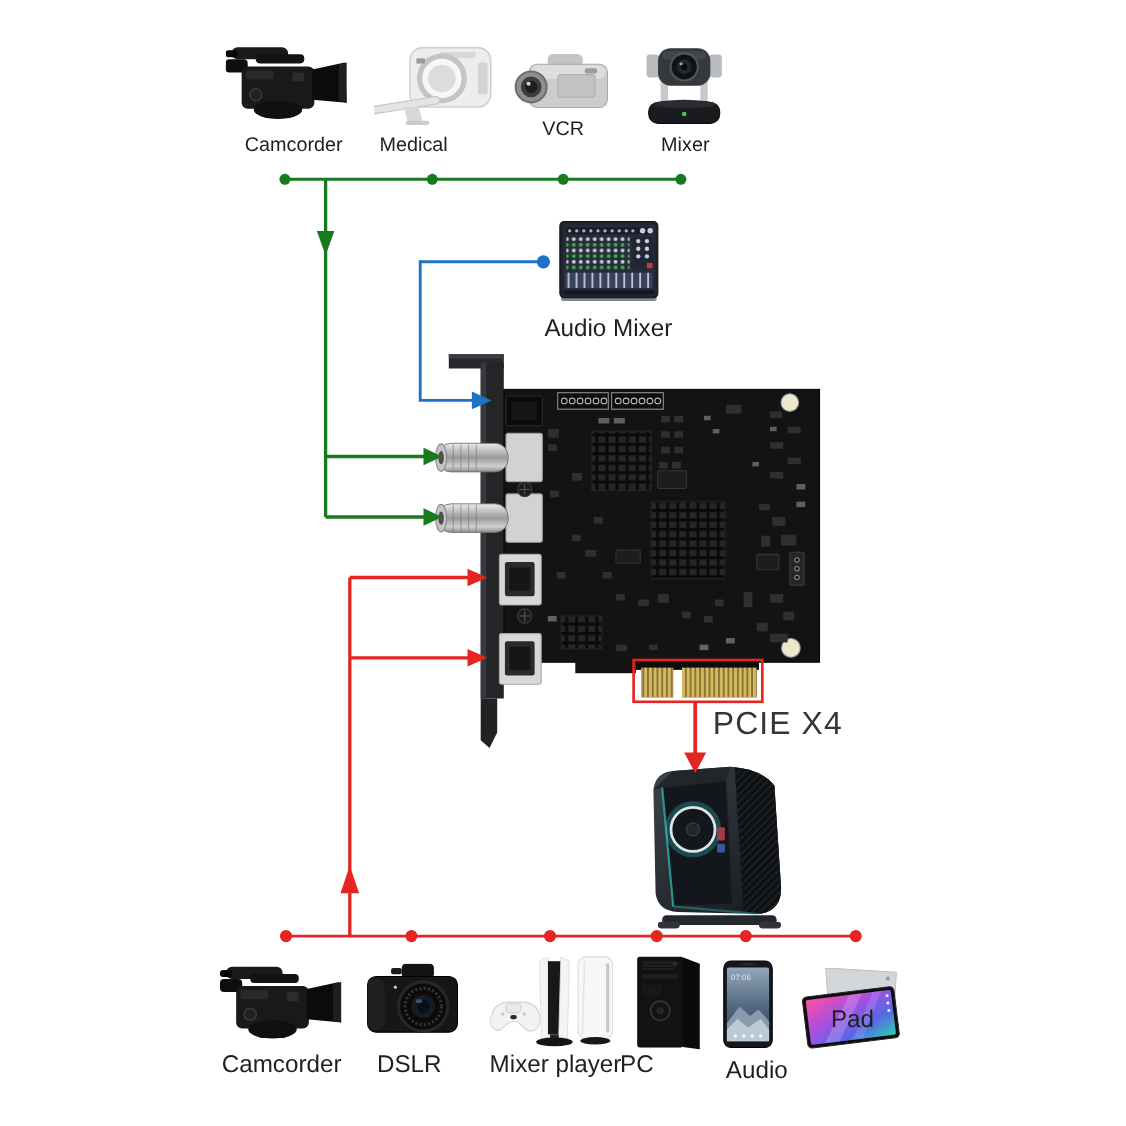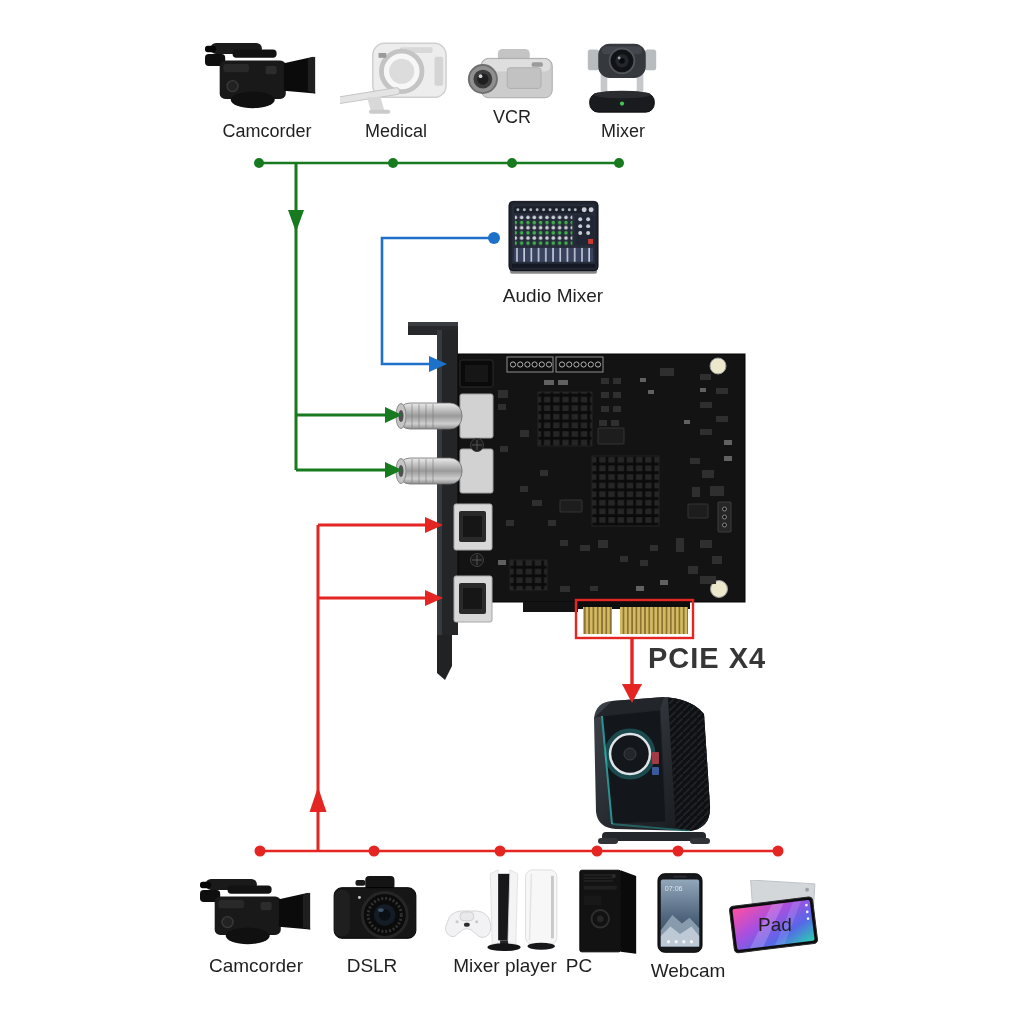--- a/index.html
+++ b/index.html
@@ -1,22 +1,22 @@
 <!DOCTYPE html>
 <html style="--background: #ffffff; --green-line: #177a1f; --blue-line: #1d71c8; --red-line: #e42521; --label-text: #1f1f1f; --pcie-text: #363636;"><head>
 <meta charset="utf-8">
 <style>
   html,body{margin:0;padding:0;background:#fff;}
   .canvas{position:relative;width:1024px;height:1024px;background:var(--background,#fff);
     font-family:"Liberation Sans",sans-serif;overflow:hidden;}
   .dev{position:absolute;}
   .lbl{position:absolute;transform:translateX(-50%);color:var(--label-text,#1f1f1f);
     font-size:18px;white-space:nowrap;line-height:1.1;}
-  .lbl.big{font-size:19px;}
-  .pcie-lbl{position:absolute;font-weight:bold;font-size:29px;letter-spacing:1px;
+  .lbl.big{font-size:22px;}
+  .pcie-lbl{position:absolute;font-weight:normal;font-size:29px;letter-spacing:1px;
     color:var(--pcie-text,#363636);}
   .overlay{position:absolute;left:0;top:0;z-index:50;pointer-events:none;}
   .gl{stroke:var(--green-line,#177a1f);fill:none;}
   .gf{fill:var(--green-line,#177a1f);}
   .bl{stroke:var(--blue-line,#1d71c8);fill:none;}
   .bf{fill:var(--blue-line,#1d71c8);}
   .rl{stroke:var(--red-line,#e42521);fill:none;}
   .rf{fill:var(--red-line,#e42521);}
 </style>
 </head>
@@ -256,21 +256,21 @@
       <use href="#sym-medical"></use>
     </svg>
   <svg class="dev" style="left:466px;top:48px" width="90" height="62">
       <use href="#sym-vcr"></use>
     </svg>
   <svg class="dev" style="left:584px;top:38px" width="76" height="78">
       <use href="#sym-webcam"></use>
     </svg>
 
   <div class="lbl" style="left:267px;top:122px">Camcorder</div>
-  <div class="lbl" style="left:396px;top:122px">Medical</div>
+  <div class="lbl" style="left:376px;top:122px">Medical</div>
   <div class="lbl" style="left:512px;top:108px">VCR</div>
   <div class="lbl" style="left:623px;top:122px">Mixer</div>
 
   <svg class="dev" style="left:506px;top:199px" width="95" height="78">
       <use href="#sym-mixer"></use>
     </svg>
   <div class="lbl big" style="left:553px;top:286px">Audio Mixer</div>
 
   <svg class="dev" style="left:395px;top:318px" width="360" height="372" viewBox="395 318 360 372">
     <g>
@@ -457,21 +457,21 @@
       <use href="#sym-phone"></use>
     </svg>
   <svg class="dev" style="left:727px;top:880px" width="94" height="74">
       <use href="#sym-pad"></use>
     </svg>
 
   <div class="lbl big" style="left:256px;top:956px">Camcorder</div>
   <div class="lbl big" style="left:372px;top:956px">DSLR</div>
   <div class="lbl big" style="left:505px;top:956px">Mixer player</div>
   <div class="lbl big" style="left:579px;top:956px">PC</div>
-  <div class="lbl big" style="left:688px;top:961px">Webcam</div>
+  <div class="lbl big" style="left:688px;top:961px">Audio</div>
   <div class="lbl big" style="left:775px;top:915px">Pad</div>
 
   <svg class="overlay" width="1024" height="1024" viewBox="0 0 1024 1024">
     <g>
       <line x1="259" y1="163" x2="619" y2="163" class="gl" stroke-width="2.6"></line>
       <line x1="296" y1="163" x2="296" y2="470" class="gl" stroke-width="3"></line>
       <line x1="296" y1="415" x2="386" y2="415" class="gl" stroke-width="3"></line>
       <line x1="296" y1="470" x2="386" y2="470" class="gl" stroke-width="3"></line>
       <circle cx="259" cy="163" r="5" class="gf"></circle>
       <circle cx="393" cy="163" r="5" class="gf"></circle>

